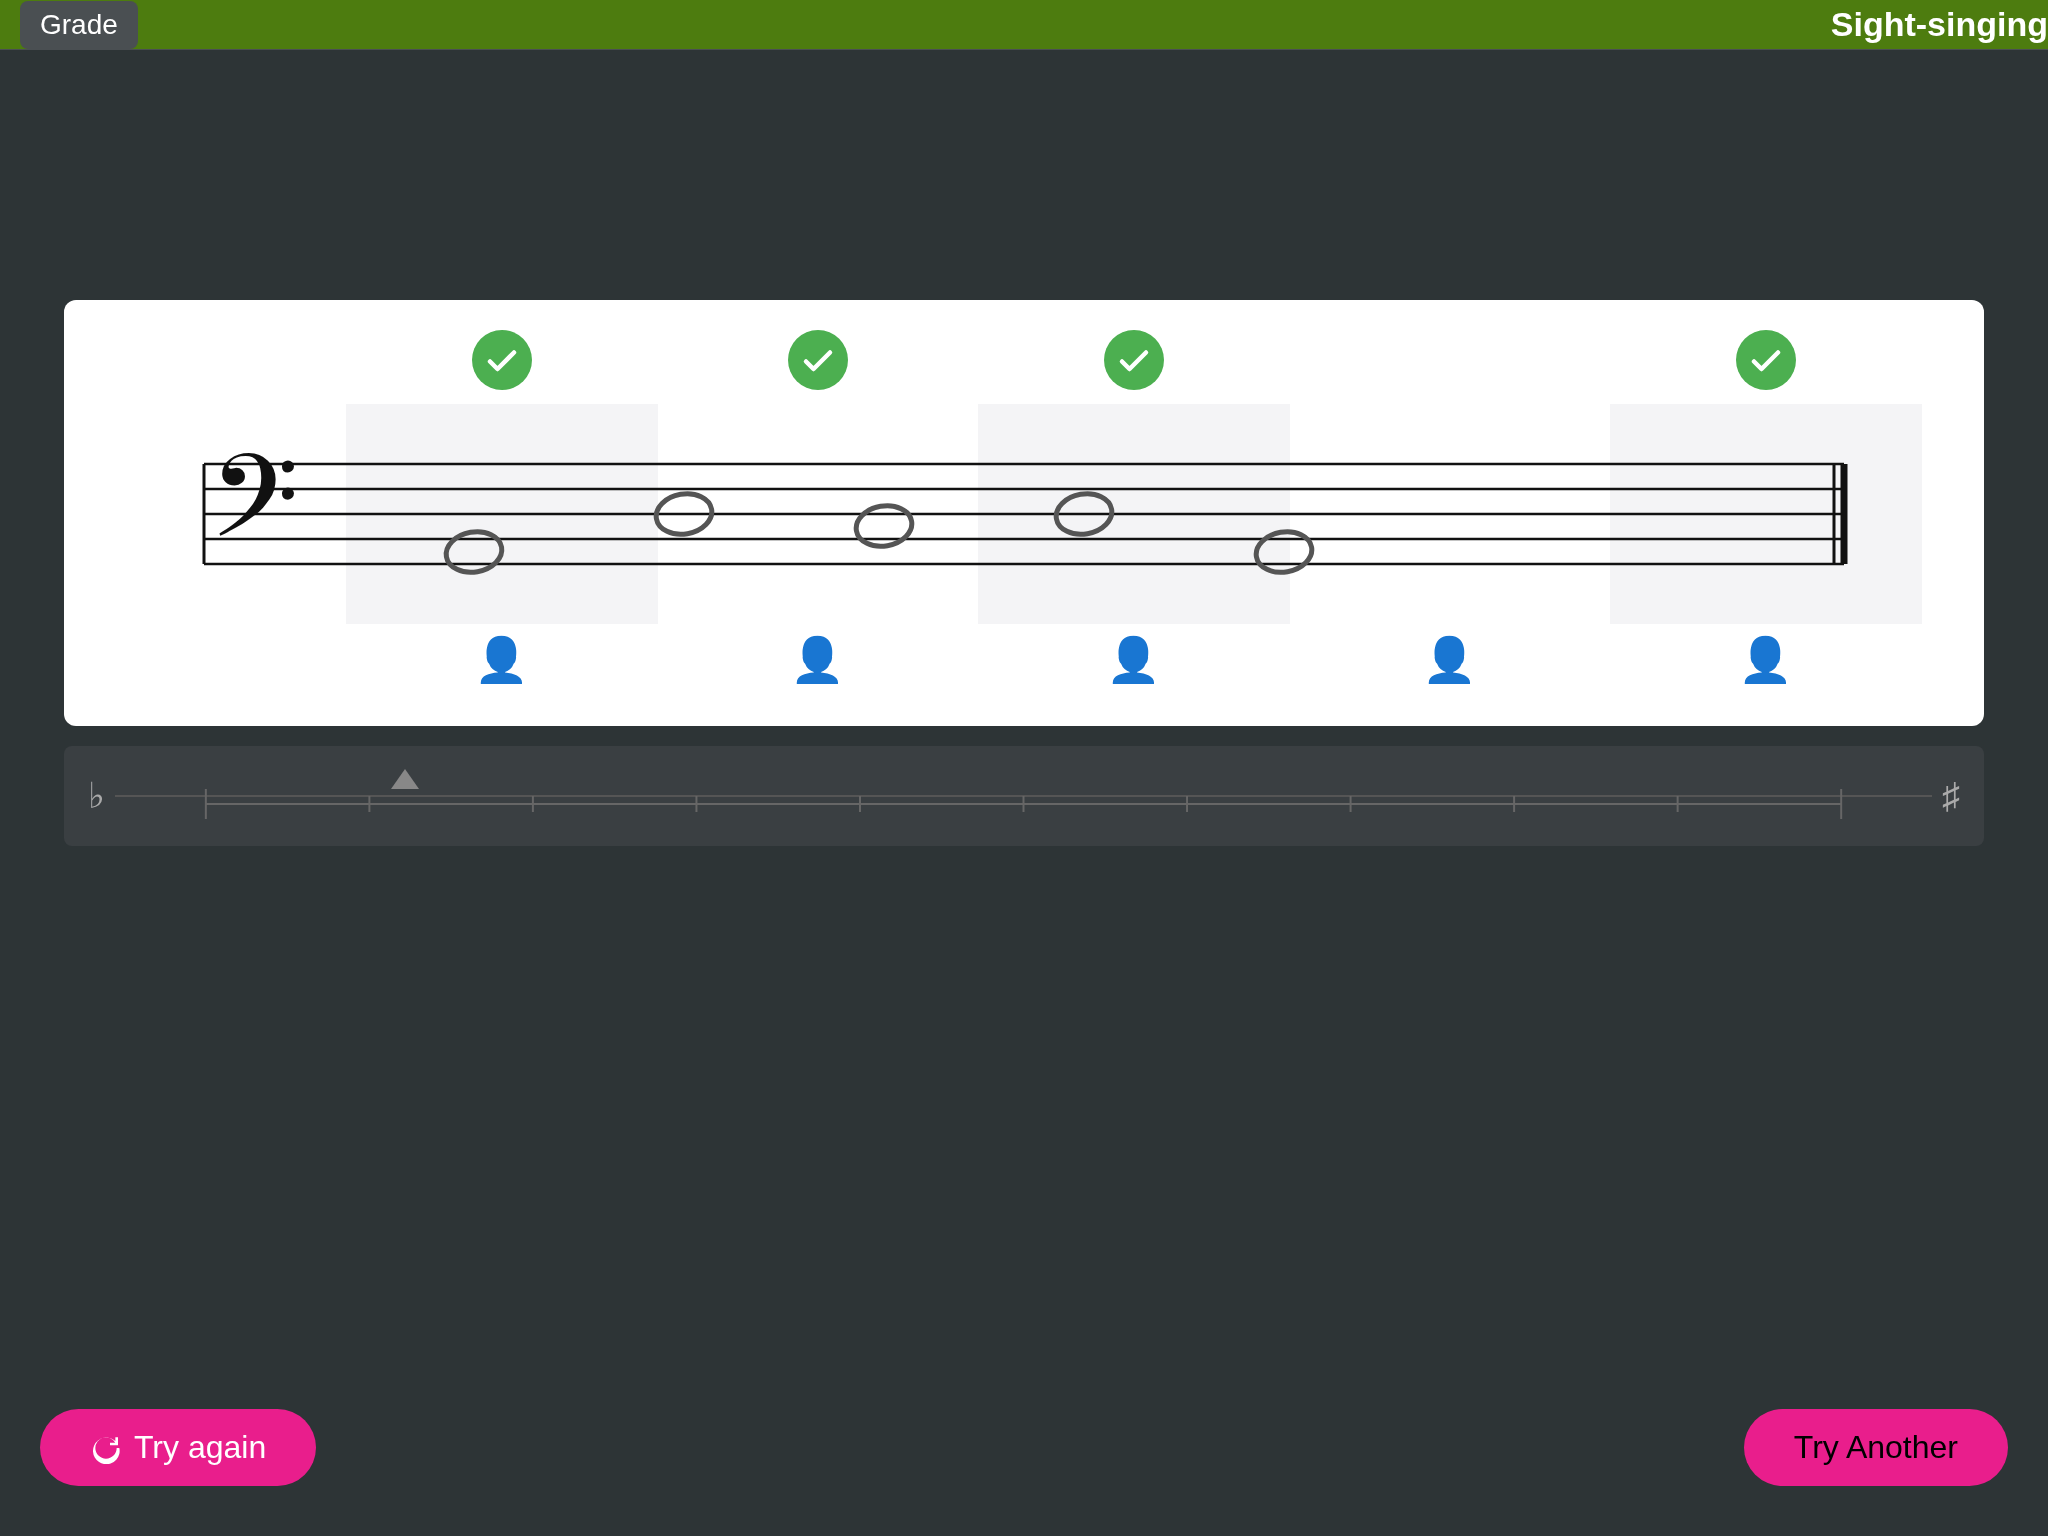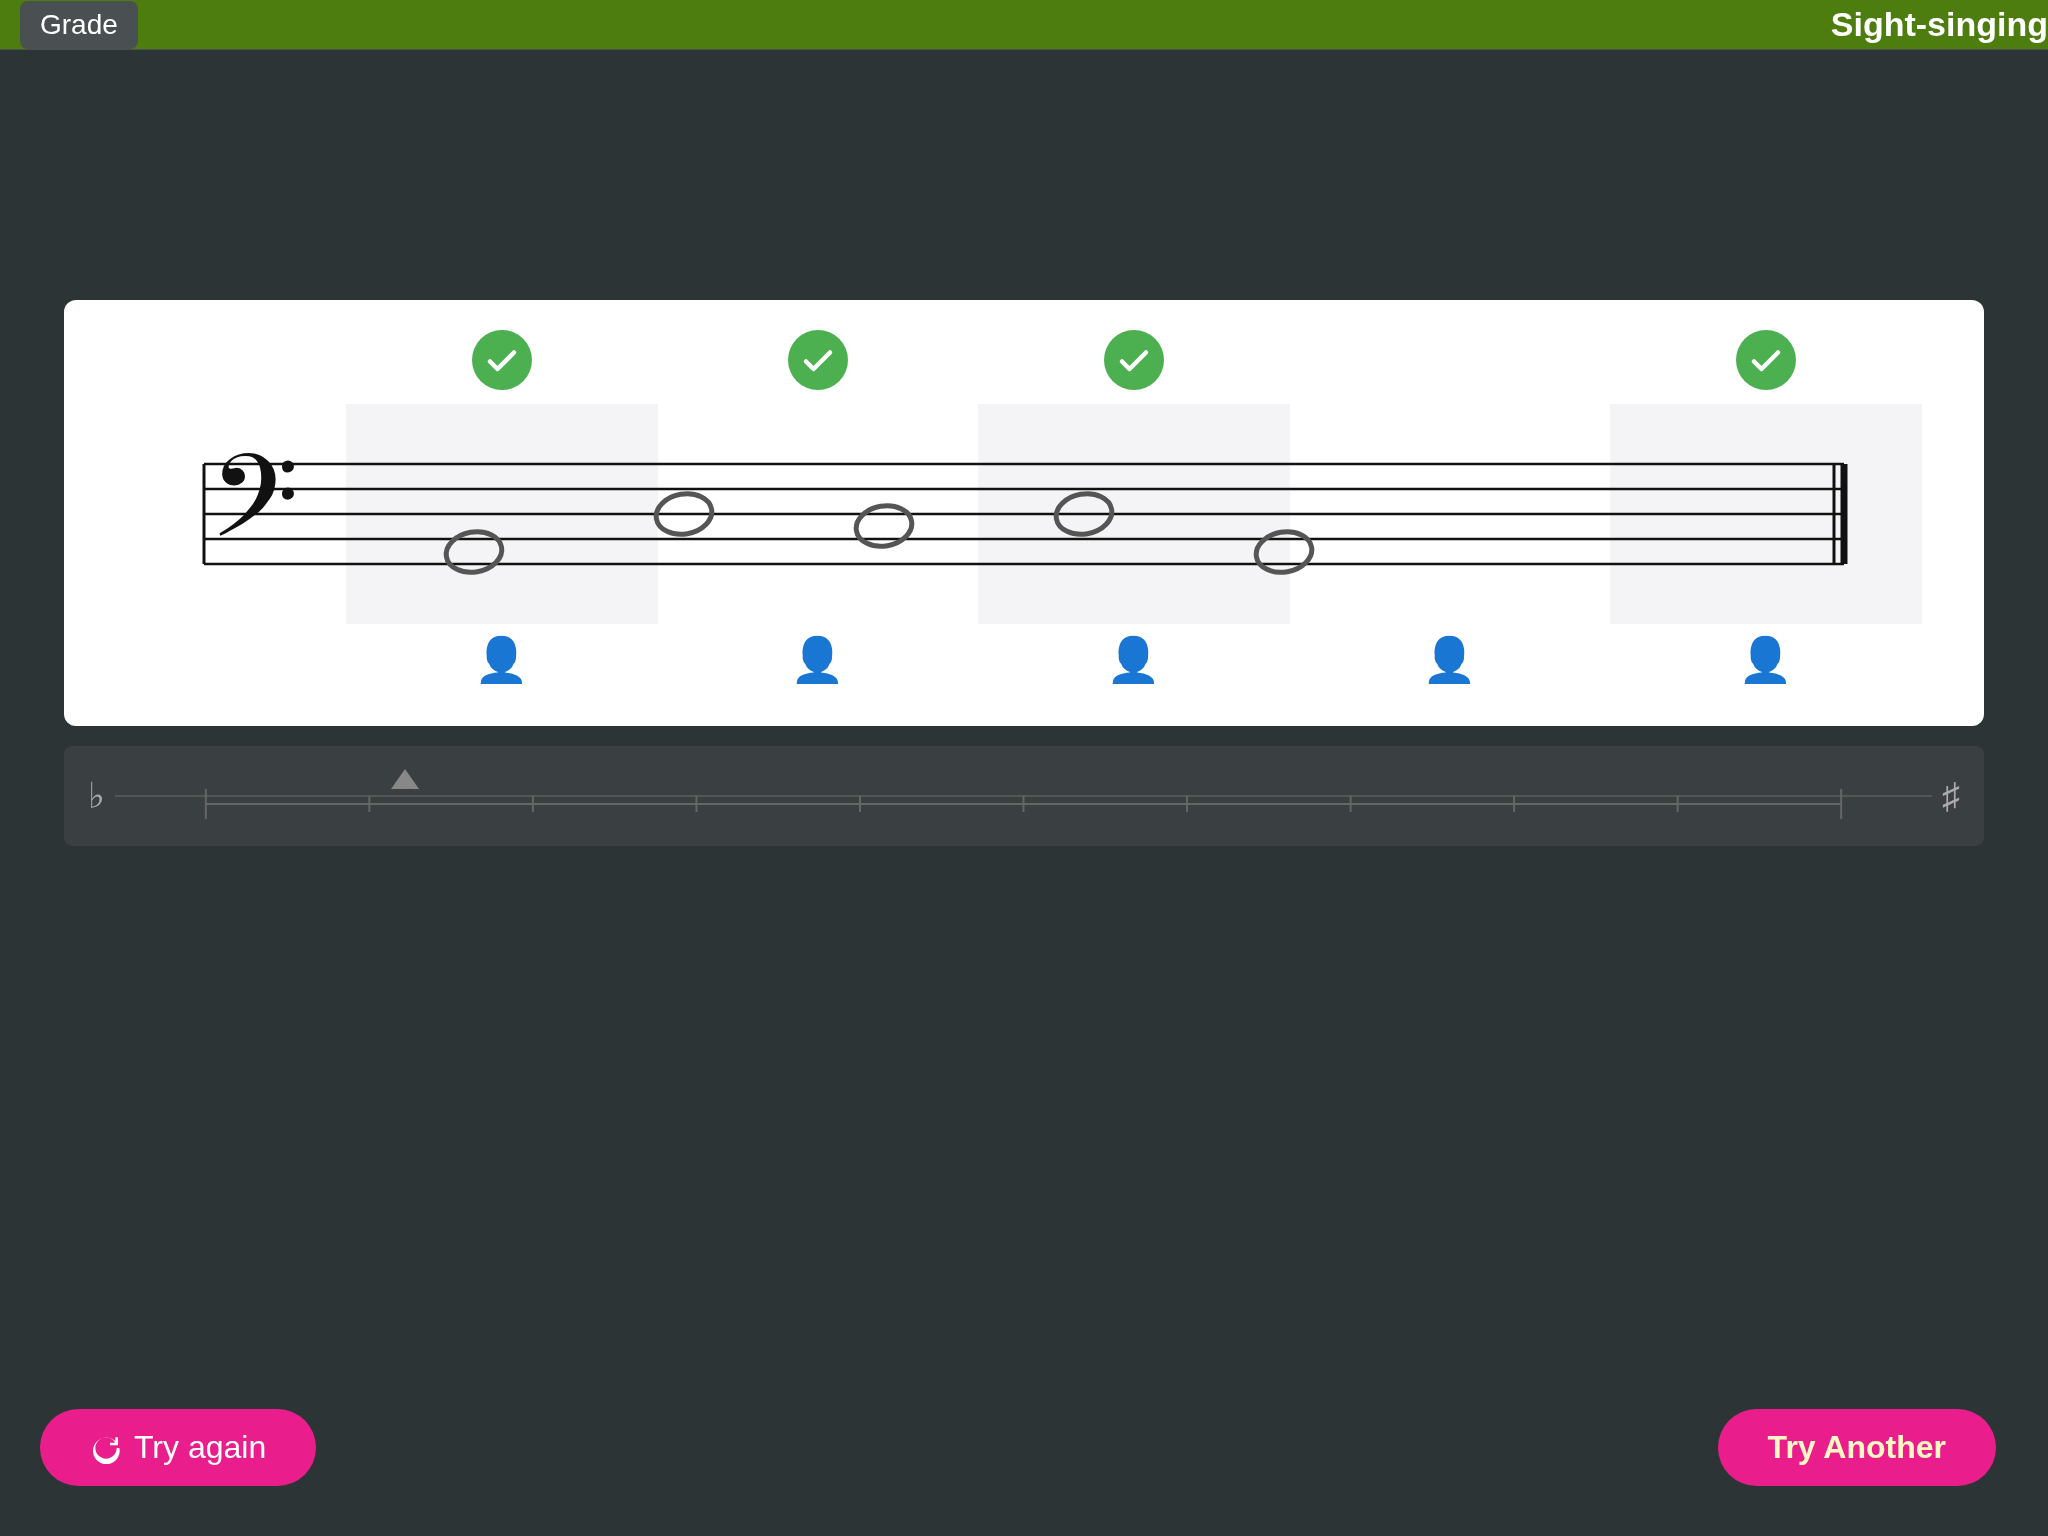--- a/index.html
+++ b/index.html
@@ -120,48 +120,47 @@
       height: 2px;
       background-color: #555;
       position: relative;
     }
 
     
     .bottom-buttons {
       position: absolute;
       bottom: 50px;
       left: 0;
-      right: 12px;
+      right: 0;
       display: flex;
       justify-content: space-between;
       padding: 0 40px;
     }
 
     .try-again-btn {
       background-color: #e91e8c;
       color: #ffffff;
       border: none;
       border-radius: 40px;
       padding: 20px 50px;
       font-size: 32px;
       cursor: pointer;
       display: flex;
       align-items: center;
       gap: 12px;
     }
 
     .try-another-btn {
       background-color: #e91e8c;
-      color: #fef9c3;
+      color: #000000;
       border: none;
       border-radius: 40px;
       padding: 20px 50px;
       font-size: 32px;
       cursor: pointer;
-      font-weight: bold;
     }
   </style>
 </head>
 <body>
 
 <div class="header">
   <button class="grade-btn">Grade</button>
   <span class="header-title">Sight-singing</span>
 </div>
 

